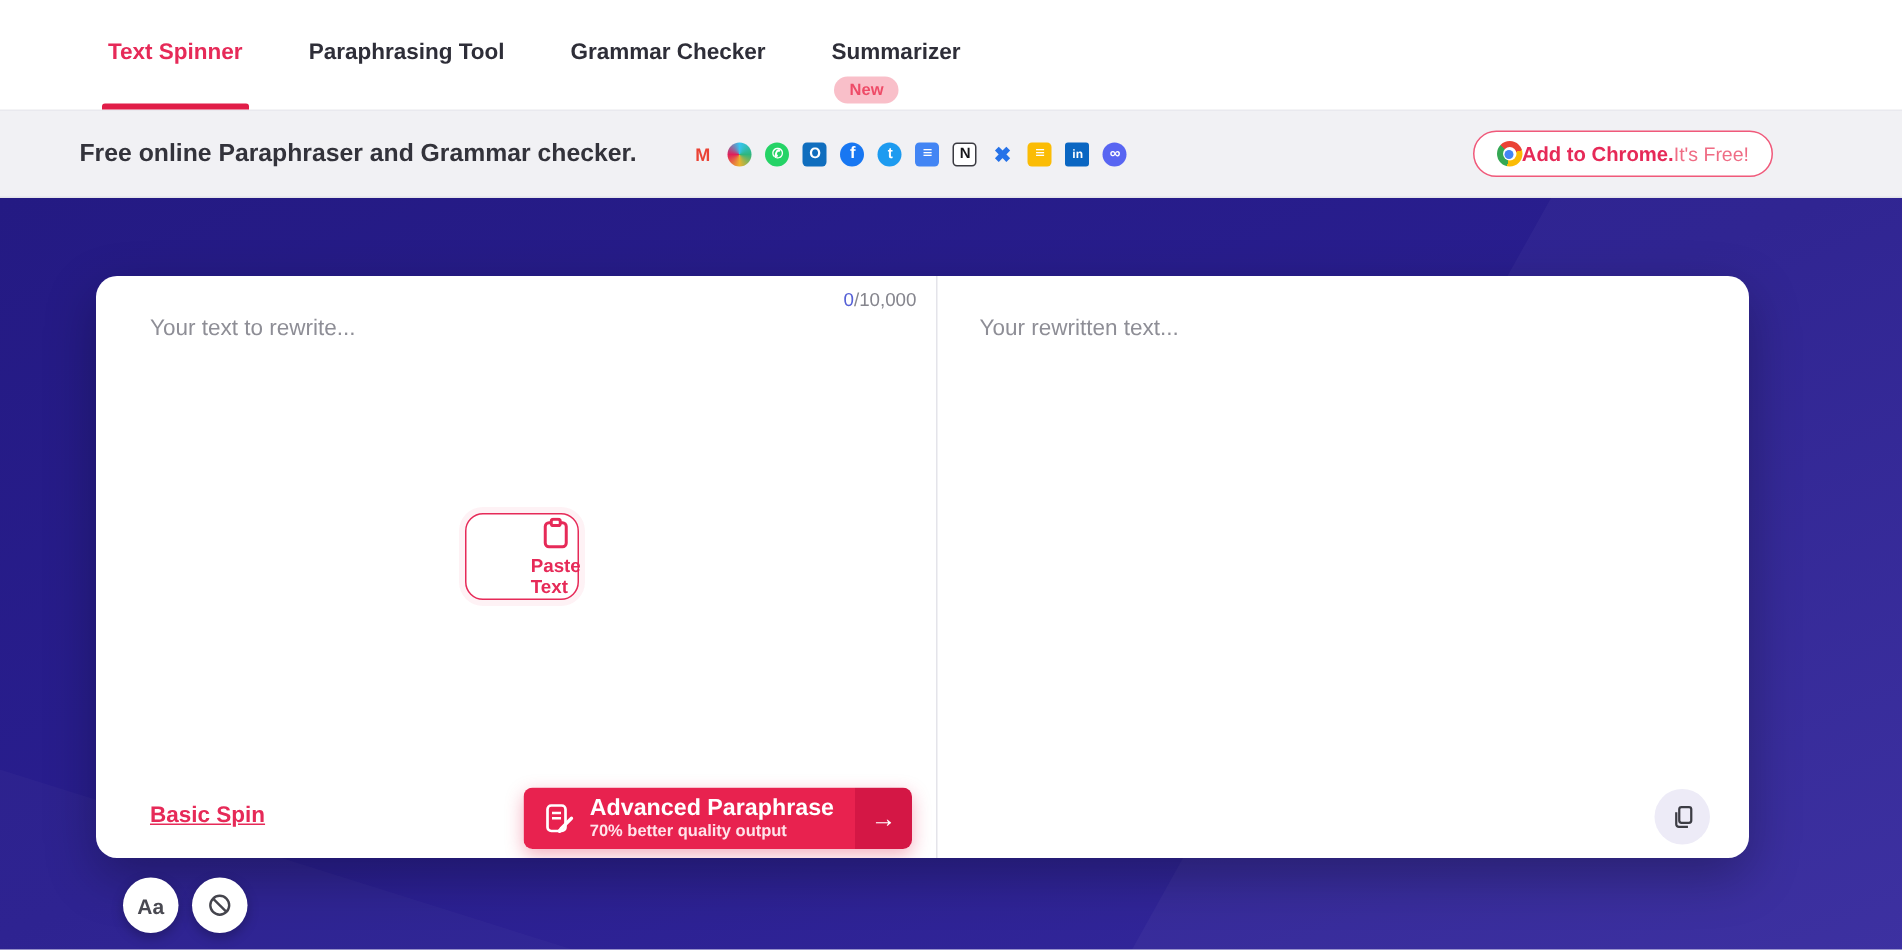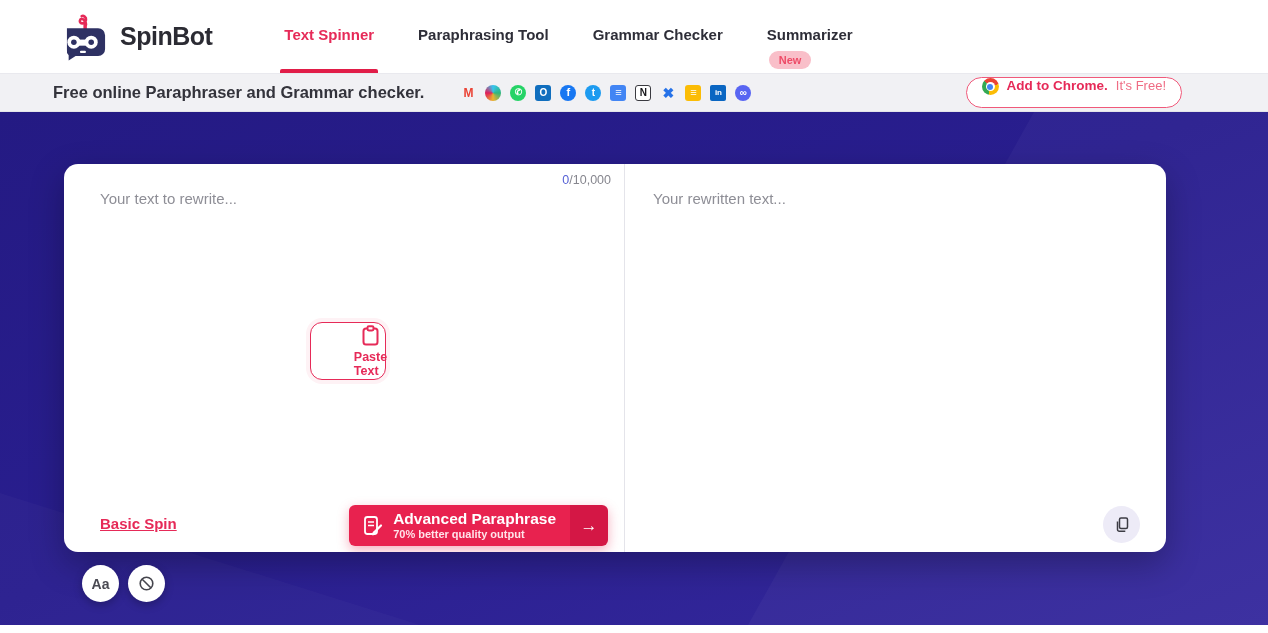--- a/index.html
+++ b/index.html
@@ -15,29 +15,29 @@
   .nav-item { position:relative; height:100%; padding:26px 22px 0 22px;
     font-size:15px; font-weight:700; color:#2e2e38; cursor:pointer; white-space:nowrap; }
   .nav-item.active { color:#e62a58; }
   .tab-underline { position:absolute; left:18px; right:18px; bottom:0; height:4px;
     background:#e11d48; border-radius:2px 2px 0 0; }
   .new-badge { display:block; margin-top:8px; margin-left:2px; width:max-content;
     background:#f9bfc9; color:#ee4b67; font-size:11px; font-weight:700;
     padding:3px 10px; border-radius:999px; }
 
   
-  .promo { height:38px; background:#f1f1f4; display:flex; align-items:center;
+  .promo { height:58px; background:#f1f1f4; display:flex; align-items:center;
     border-bottom:1px solid #e4e4e9; }
   .tagline { margin-left:53px; font-size:16.5px; font-weight:800; color:#33333b; }
   .app-icons { display:flex; align-items:center; gap:9px; margin-left:36px; }
   .app-icon { width:16px; height:16px; display:inline-flex; align-items:center;
     justify-content:center; font-size:10px; font-weight:800; line-height:1; cursor:pointer; }
   .chrome-pill { margin-left:auto; margin-right:86px; height:31px; background:#fff;
-    border:1.5px solid #f0597a; border-radius:999px; display:flex; align-items:flex-start;
-    gap:8px; padding:0 15px; cursor:pointer; }
+    border:1.5px solid #f0597a; border-radius:999px; display:flex; align-items:center;
+    padding:0 15px; cursor:pointer; }
   .chrome-pill .txt-main { font-size:13.5px; font-weight:800; color:#e62a58; }
   .chrome-pill .txt-sub { font-size:13px; font-weight:400; color:#ef6c84; }
   .chrome-icon { position:relative; width:17px; height:17px; border-radius:50%;
     background:conic-gradient(from -45deg,#ea4335 0 33%,#fbbc05 0 66%,#34a853 0 100%);
     display:inline-flex; align-items:center; justify-content:center; }
   .chrome-icon .ring { width:9px; height:9px; border-radius:50%; background:#fff;
     display:inline-flex; align-items:center; justify-content:center; }
   .chrome-icon .hub { width:6px; height:6px; border-radius:50%; background:#4285f4; }
 
   
@@ -86,34 +86,20 @@
   .bottom-controls { position:absolute; left:82px; top:453px; display:flex; gap:9px; }
   .circle-btn { width:37px; height:37px; border-radius:50%; background:#fff;
     display:flex; align-items:center; justify-content:center; cursor:pointer;
     box-shadow:0 3px 8px rgba(0,0,0,0.25); color:#4a4a52;
     font-size:14px; font-weight:600; }
 </style>
 </head>
 <body>
 
 <div class="header">
-  <div class="logo">
-    <svg width="52" height="52" viewBox="0 0 60 60">
-      <path d="M30 16 C30 10, 24 7, 23 11 C22 15, 29 16, 30 10 C30.6 6.8, 27 5, 25 6" fill="none" stroke="#e62a58" stroke-width="3" stroke-linecap="round"></path>
-      <rect x="27" y="14" width="4" height="8" fill="#e62a58"></rect>
-      <path d="M8 20 h36 a8 8 0 0 1 8 8 v16 a8 8 0 0 1 -8 8 h-26 l-8 5 v-6 a8 8 0 0 1 -2 -7 z" fill="#2e3163"></path>
-      <rect x="15" y="33" width="22" height="7" fill="#fff"></rect>
-      <circle cx="16" cy="36" r="7.5" fill="#fff"></circle>
-      <circle cx="36" cy="36" r="7.5" fill="#fff"></circle>
-      <circle cx="16" cy="36" r="3.2" fill="#2e3163"></circle>
-      <circle cx="36" cy="36" r="3.2" fill="#2e3163"></circle>
-      <rect x="23" y="46" width="7" height="2.6" rx="1.3" fill="#fff"></rect>
-    </svg>
-    <span class="brand-name">SpinBot</span>
-  </div>
 
   <div class="nav">
     <div class="nav-item active">
       <span>Text Spinner</span>
       <div class="tab-underline"></div>
     </div>
     <div class="nav-item">
       <span>Paraphrasing Tool</span>
     </div>
     <div class="nav-item">

